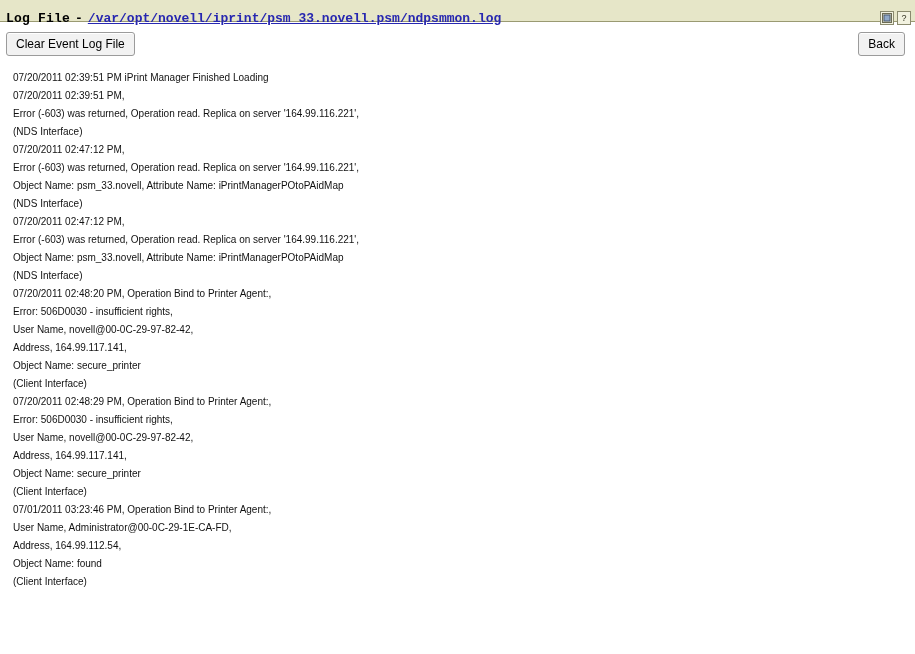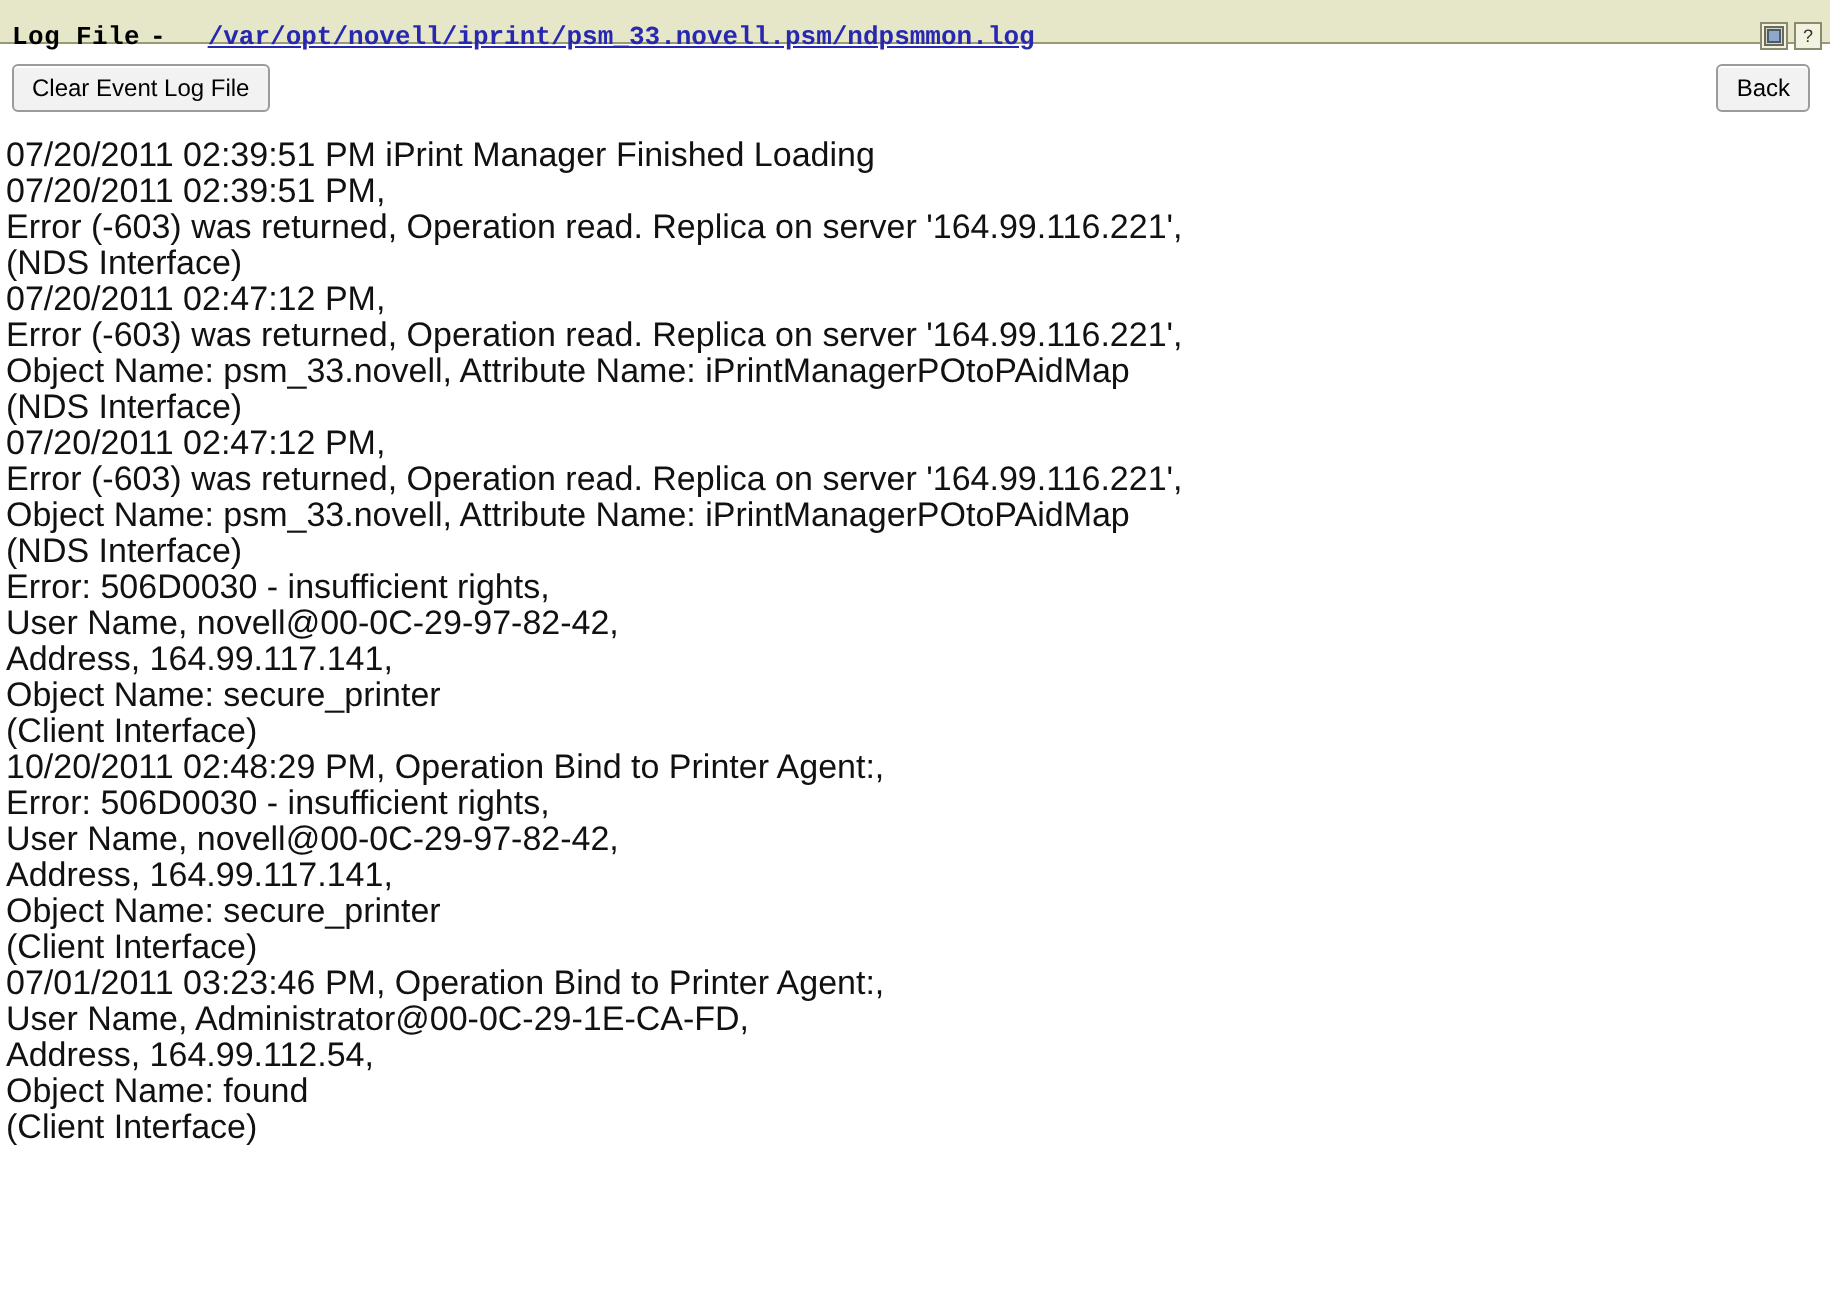--- a/index.html
+++ b/index.html
@@ -41,21 +41,20 @@
     padding: 0 5px;
   }
   .titlebar-path {
     font-family: "Liberation Mono", monospace;
     font-weight: bold;
     font-size: 13px;
     color: #2727b0;
     text-decoration: underline;
     white-space: nowrap;
     cursor: pointer;
-    margin-left: 16px;
   }
   .titlebar-spacer { flex: 1 1 auto; }
   .titlebar-icons {
     display: flex;
     align-items: center;
     gap: 3px;
   }
   .tb-icon {
     width: 14px;
     height: 14px;
@@ -96,24 +95,25 @@
     box-shadow: inset 0 1px 0 #ffffff;
   }
 
   
   .logarea {
     padding: 3px 0 0 3px;
     box-sizing: border-box;
   }
   .logline {
     font-family: "Liberation Sans", sans-serif;
-    font-size: 17px;
+    font-size: 10px;
     line-height: 18px;
     color: #111111;
     white-space: pre;
+    margin-left: 10px;
   }
 </style>
 </head>
 <body>
 
 <div class="titlebar">
   <span class="titlebar-text">Log File</span>
   <span class="titlebar-dash">-</span>
   <span class="titlebar-path">/var/opt/novell/iprint/psm_33.novell.psm/ndpsmmon.log</span>
   <span class="titlebar-spacer"></span>
@@ -141,26 +141,27 @@
     <div class="logline">Error (-603) was returned, Operation read. Replica on server '164.99.116.221',</div>
     <div class="logline">(NDS Interface)</div>
     <div class="logline">07/20/2011 02:47:12 PM,</div>
     <div class="logline">Error (-603) was returned, Operation read. Replica on server '164.99.116.221',</div>
     <div class="logline">Object Name: psm_33.novell, Attribute Name: iPrintManagerPOtoPAidMap</div>
     <div class="logline">(NDS Interface)</div>
     <div class="logline">07/20/2011 02:47:12 PM,</div>
     <div class="logline">Error (-603) was returned, Operation read. Replica on server '164.99.116.221',</div>
     <div class="logline">Object Name: psm_33.novell, Attribute Name: iPrintManagerPOtoPAidMap</div>
     <div class="logline">(NDS Interface)</div>
+    <div class="logline">07/20/2011 02:48:20 PM, Operation Bind to Printer Agent:,</div>
     <div class="logline">Error: 506D0030 - insufficient rights,</div>
     <div class="logline">User Name, novell@00-0C-29-97-82-42,</div>
     <div class="logline">Address, 164.99.117.141,</div>
     <div class="logline">Object Name: secure_printer</div>
     <div class="logline">(Client Interface)</div>
-    <div class="logline">10/20/2011 02:48:29 PM, Operation Bind to Printer Agent:,</div>
+    <div class="logline">07/20/2011 02:48:29 PM, Operation Bind to Printer Agent:,</div>
     <div class="logline">Error: 506D0030 - insufficient rights,</div>
     <div class="logline">User Name, novell@00-0C-29-97-82-42,</div>
     <div class="logline">Address, 164.99.117.141,</div>
     <div class="logline">Object Name: secure_printer</div>
     <div class="logline">(Client Interface)</div>
     <div class="logline">07/01/2011 03:23:46 PM, Operation Bind to Printer Agent:,</div>
     <div class="logline">User Name, Administrator@00-0C-29-1E-CA-FD,</div>
     <div class="logline">Address, 164.99.112.54,</div>
     <div class="logline">Object Name: found</div>
     <div class="logline">(Client Interface)</div>

